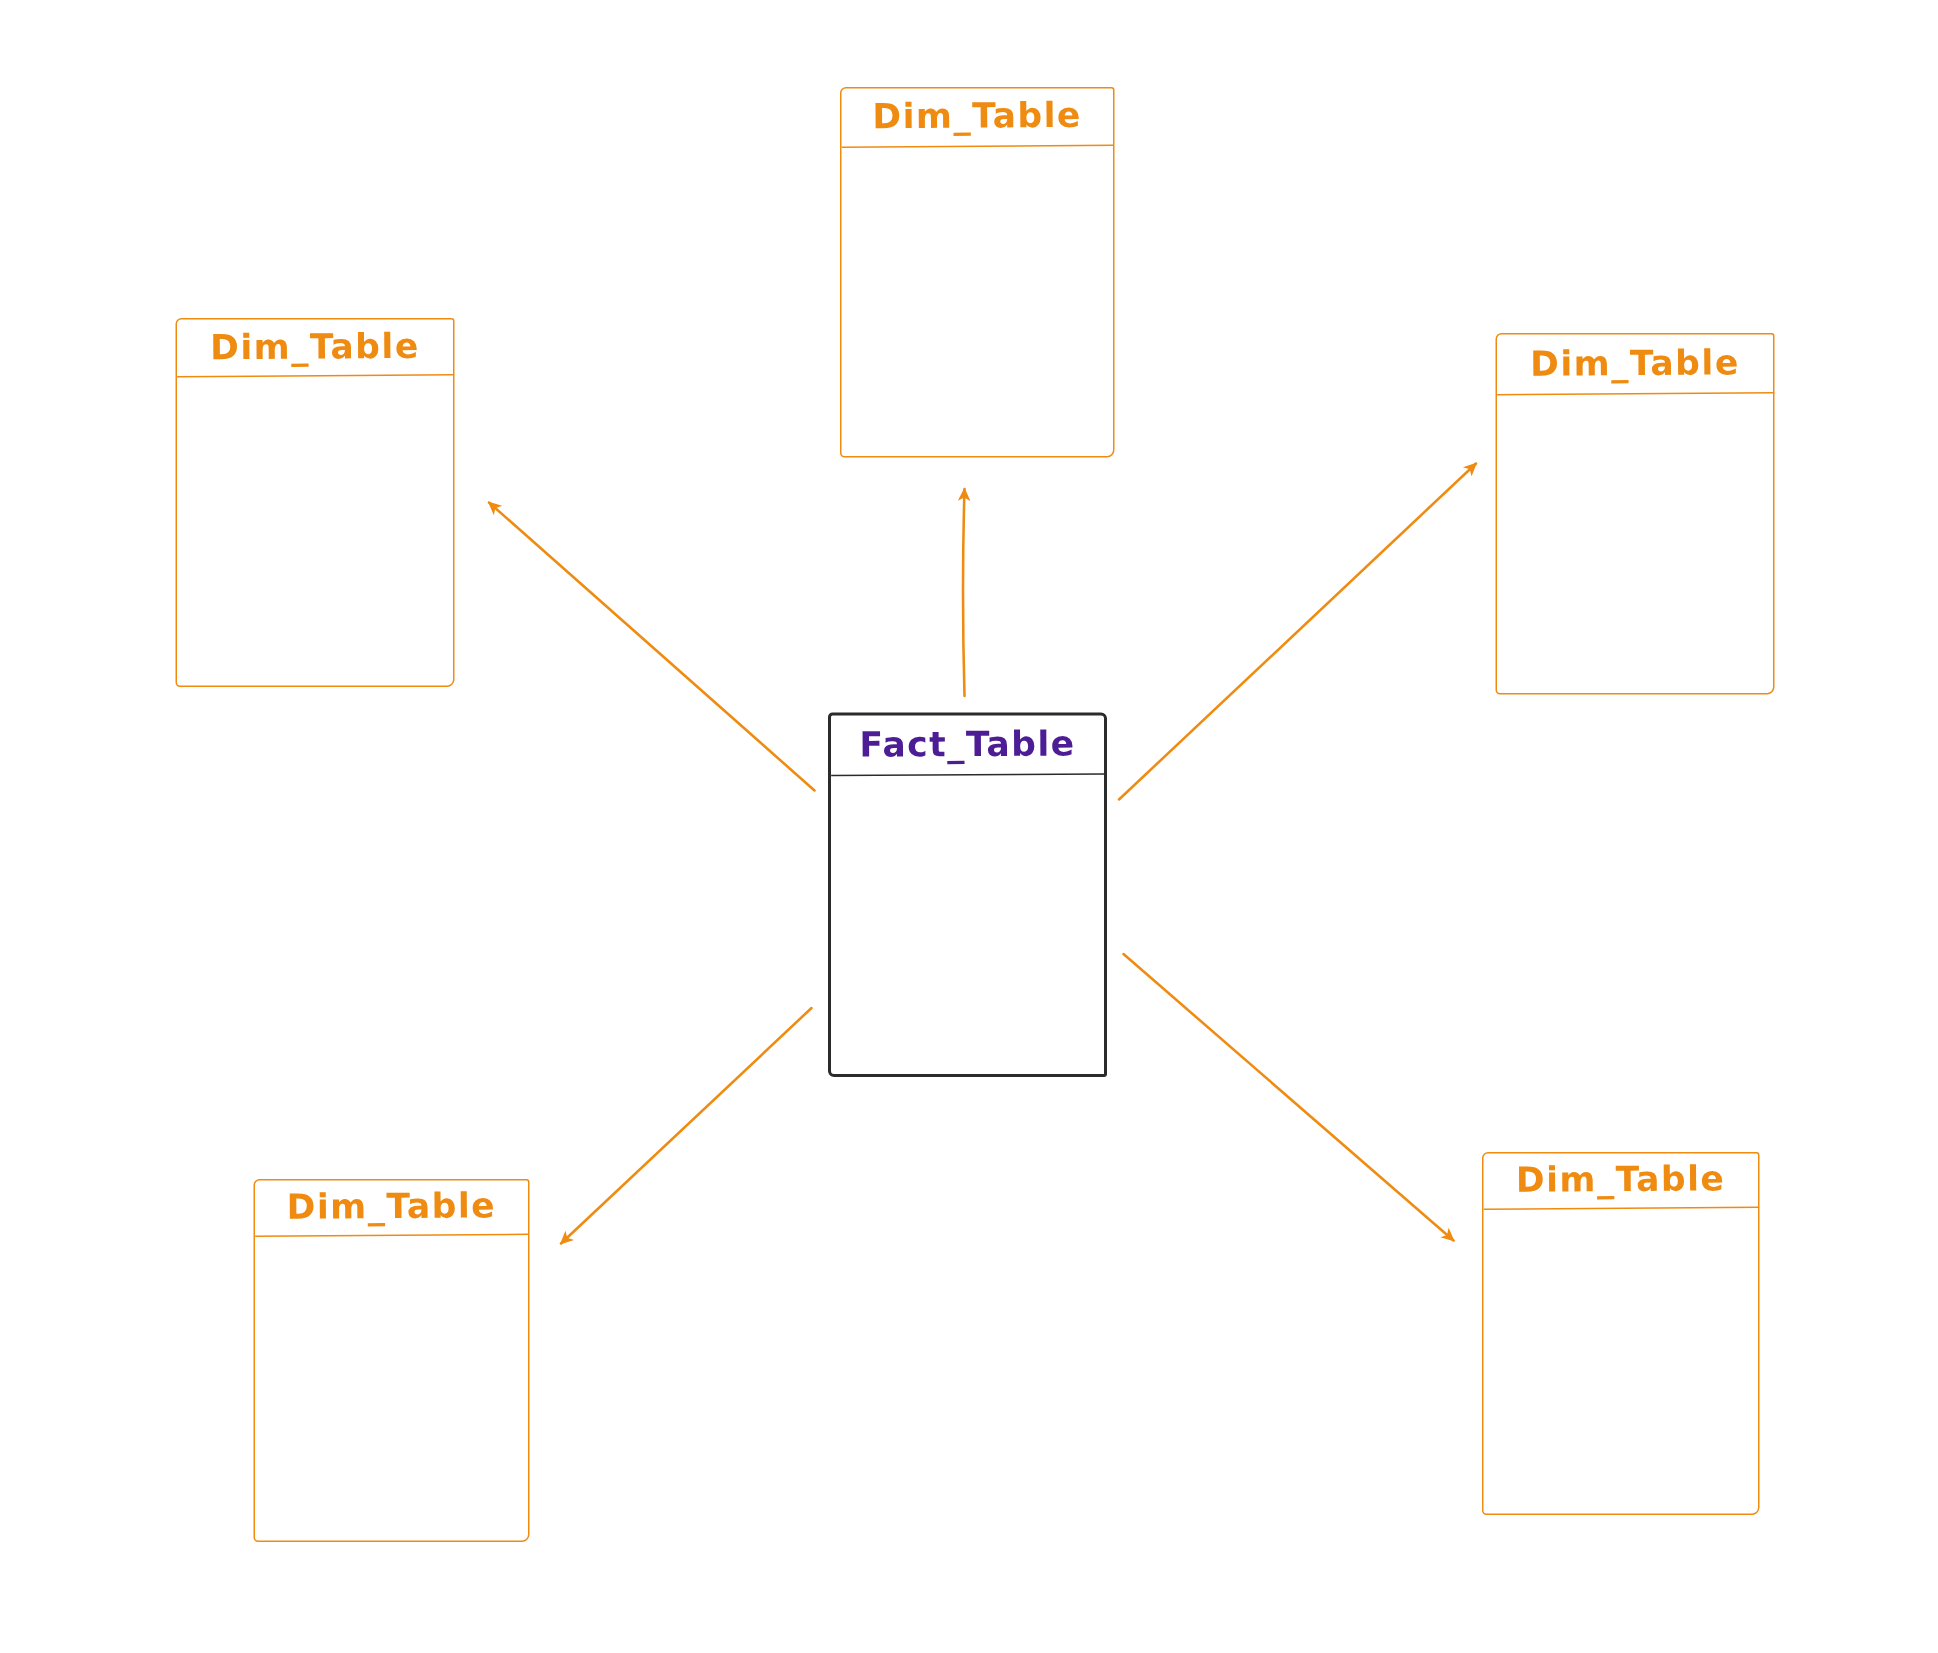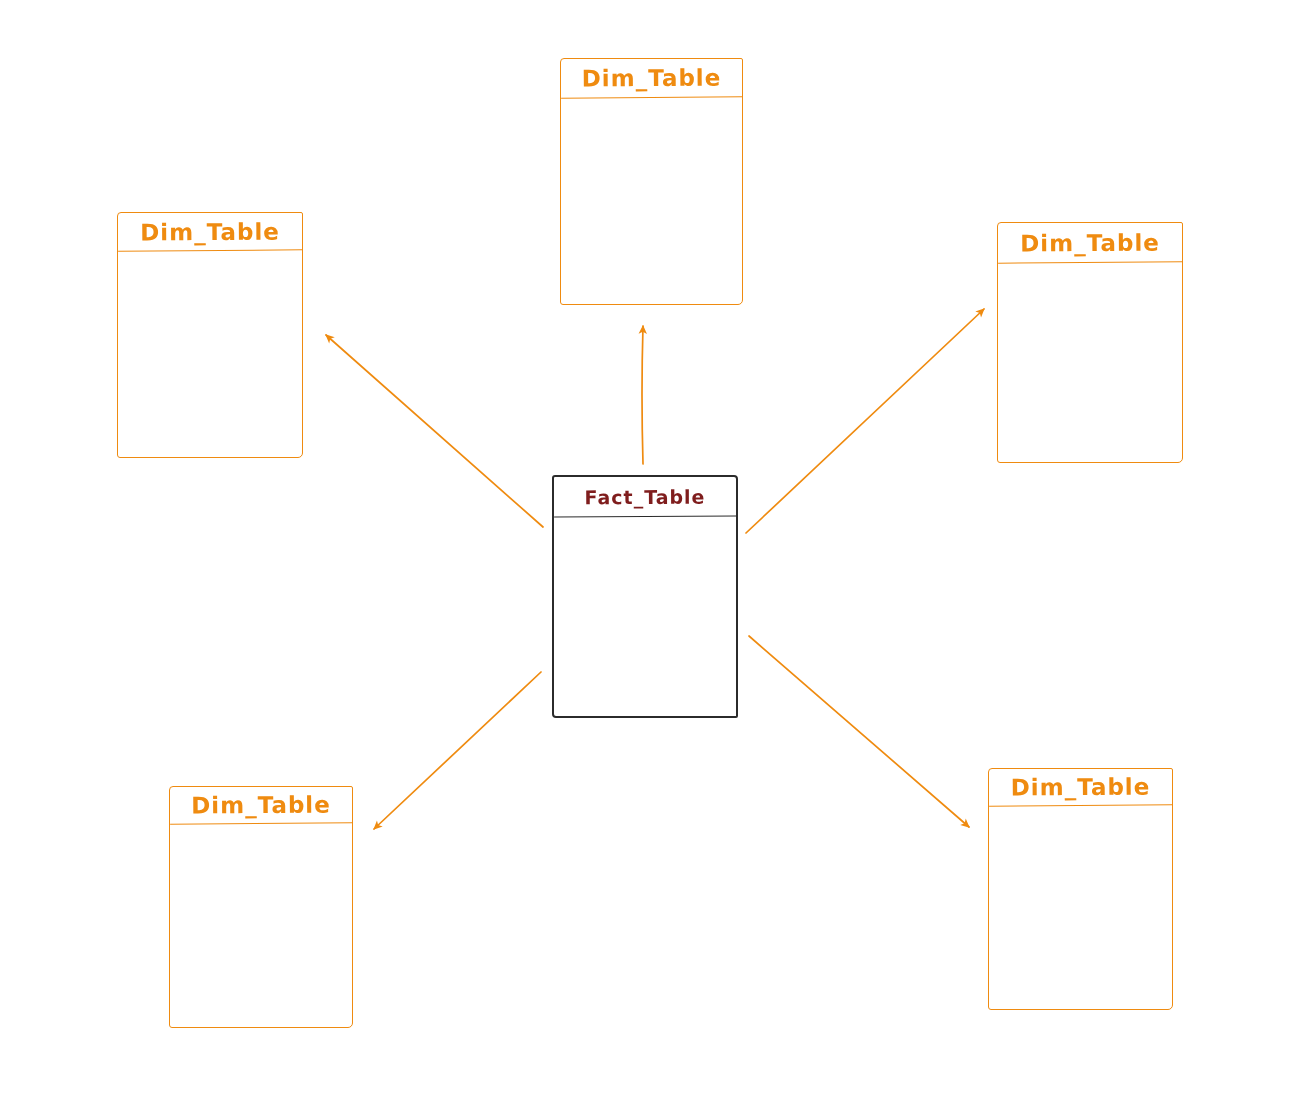--- a/index.html
+++ b/index.html
@@ -46,22 +46,22 @@
     letter-spacing: 1px;
   }
   .dim .table-header {
     border-bottom: 1.6px solid #ef8b10;
     color: #ef8b10;
     font-size: 23px;
     transform: rotate(-0.4deg);
   }
   .fact .table-header {
     border-bottom: 1.8px solid #2b2b2b;
-    color: #7f1d1d;
-    font-size: 19px;
+    color: #4c1d95;
+    font-size: 23px;
     transform: rotate(-0.3deg);
   }
   .table-body {
     width: 100%;
   }
 
   
   #dim-top          { left: 560px; top: 58px;  width: 183px; height: 247px; }
   #dim-top .table-header { height: 39px; }
   #dim-left         { left: 117px; top: 212px; width: 186px; height: 246px; }

